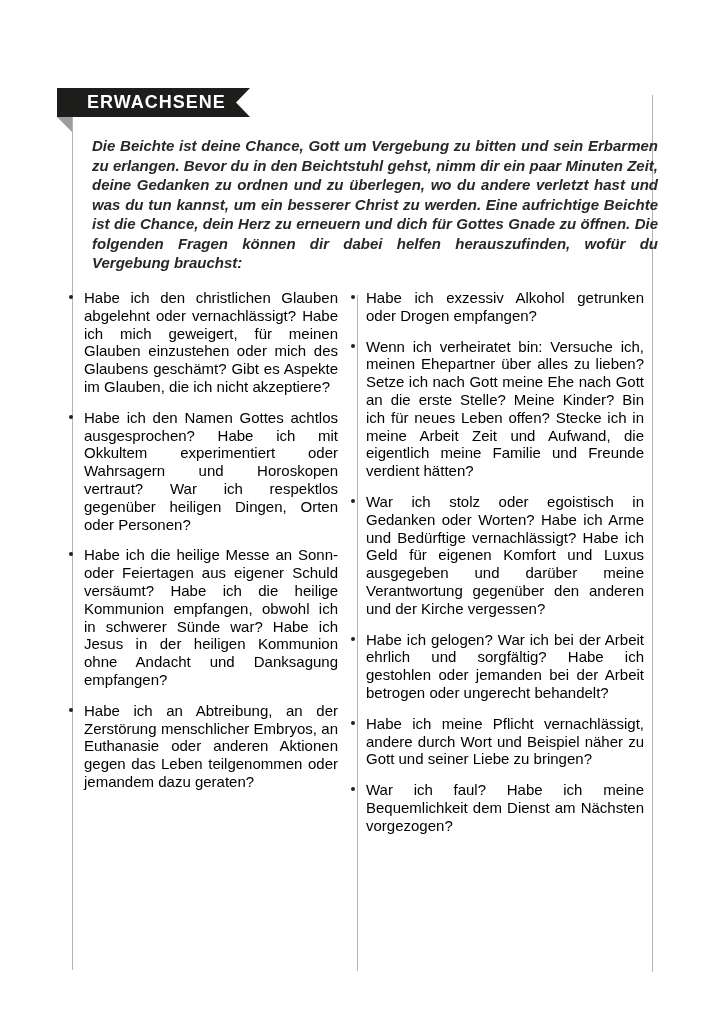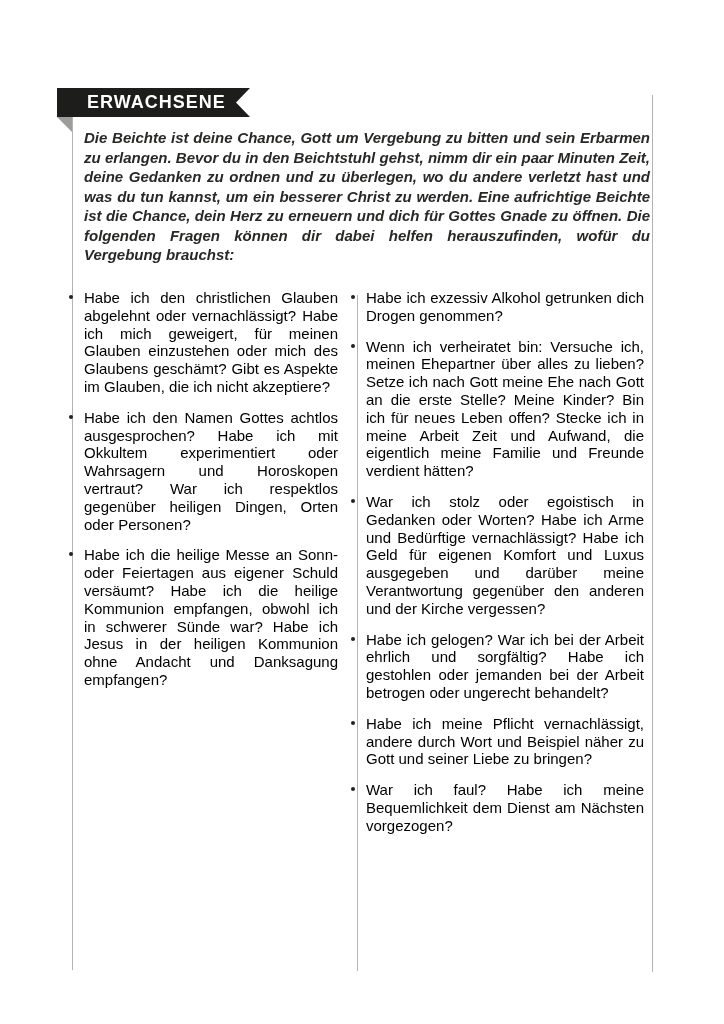--- a/index.html
+++ b/index.html
@@ -55,21 +55,21 @@
     position: absolute;
     left: 84px;
     top: 128px;
     width: 566px;
     font-size: 15px;
     line-height: 19.5px;
     font-weight: bold;
     font-style: italic;
     color: #282827;
     text-align: justify;
-    margin: 0;
+    margin: 8px;
   }
 
   
   .col {
     position: absolute;
     top: 289px;
     font-size: 15px;
     line-height: 17.8px;
     color: #000000;
     text-align: justify;
@@ -111,26 +111,30 @@
       <span class="txt">Habe ich den christlichen Glauben abgelehnt oder vernachlässigt? Habe ich mich geweigert, für meinen Glauben einzustehen oder mich des Glaubens geschämt? Gibt es Aspekte im Glauben, die ich nicht akzeptiere?</span>
     </div>
     <div class="item">
       <span class="dot"></span>
       <span class="txt">Habe ich den Namen Gottes achtlos ausgesprochen? Habe ich mit Okkultem experimentiert oder Wahrsagern und Horoskopen vertraut? War ich respektlos gegenüber heiligen Dingen, Orten oder Personen?</span>
     </div>
     <div class="item">
       <span class="dot"></span>
       <span class="txt">Habe ich die heilige Messe an Sonn- oder Feiertagen aus eigener Schuld versäumt? Habe ich die heilige Kommunion empfangen, obwohl ich in schwerer Sünde war? Habe ich Jesus in der heiligen Kommunion ohne Andacht und Danksagung empfangen?</span>
     </div>
+    <div class="item">
+      <span class="dot"></span>
+      <span class="txt">Habe ich an Abtreibung, an der Zerstörung menschlicher Embryos, an Euthanasie oder anderen Aktionen gegen das Leben teilgenommen oder jemandem dazu geraten?</span>
+    </div>
   </div>
 
   <div class="col col-right">
     <div class="item">
       <span class="dot"></span>
-      <span class="txt">Habe ich exzessiv Alkohol getrunken dich Drogen genommen?</span>
+      <span class="txt">Habe ich exzessiv Alkohol getrunken oder Drogen empfangen?</span>
     </div>
     <div class="item">
       <span class="dot"></span>
       <span class="txt">Wenn ich verheiratet bin: Versuche ich, meinen Ehepartner über alles zu lieben? Setze ich nach Gott meine Ehe nach Gott an die erste Stelle? Meine Kinder? Bin ich für neues Leben offen? Stecke ich in meine Arbeit Zeit und Aufwand, die eigentlich meine Familie und Freunde verdient hätten?</span>
     </div>
     <div class="item">
       <span class="dot"></span>
       <span class="txt">War ich stolz oder egoistisch in Gedanken oder Worten? Habe ich Arme und Bedürftige vernachlässigt? Habe ich Geld für eigenen Komfort und Luxus ausgegeben und darüber meine Verantwortung gegenüber den anderen und der Kirche vergessen?</span>
     </div>
     <div class="item">

